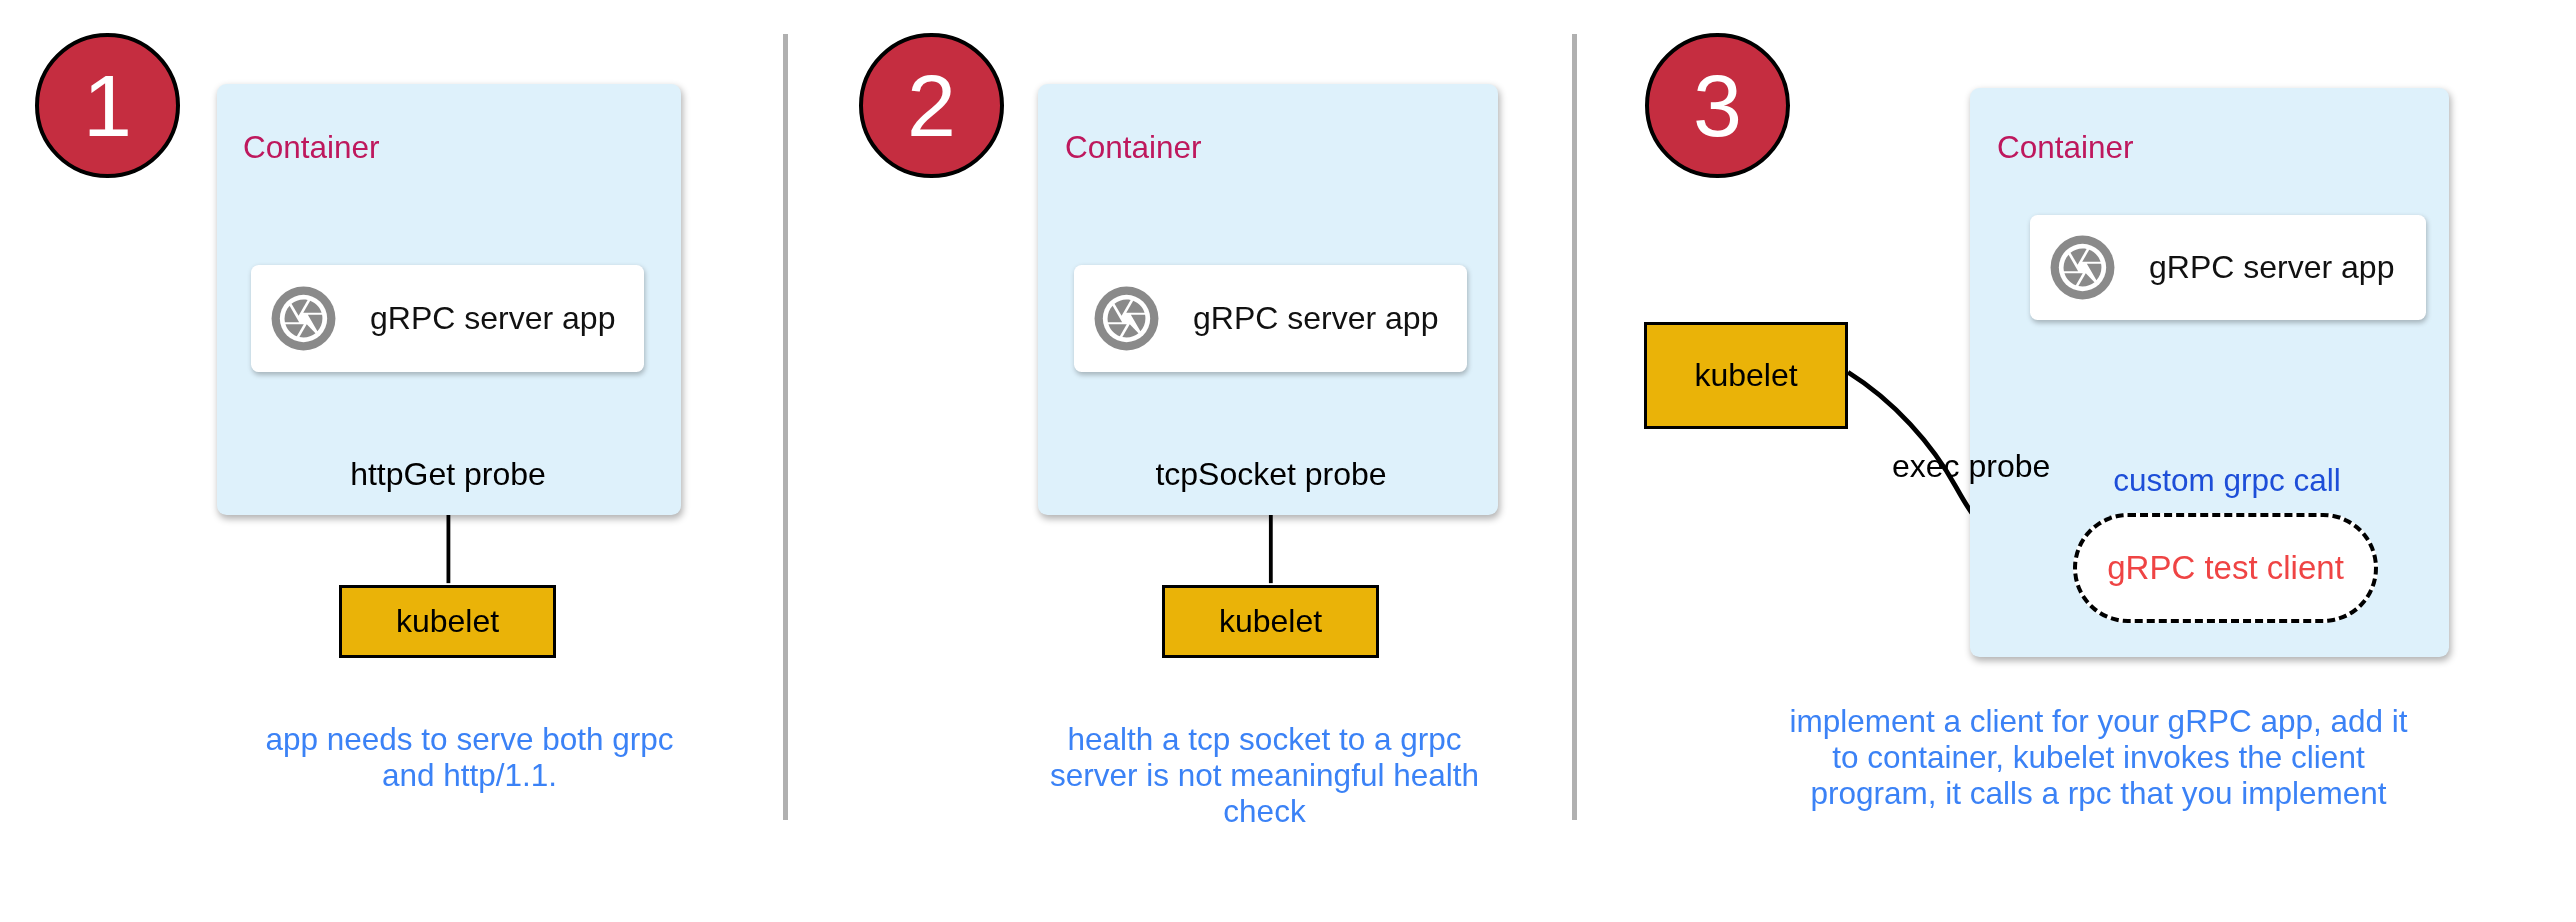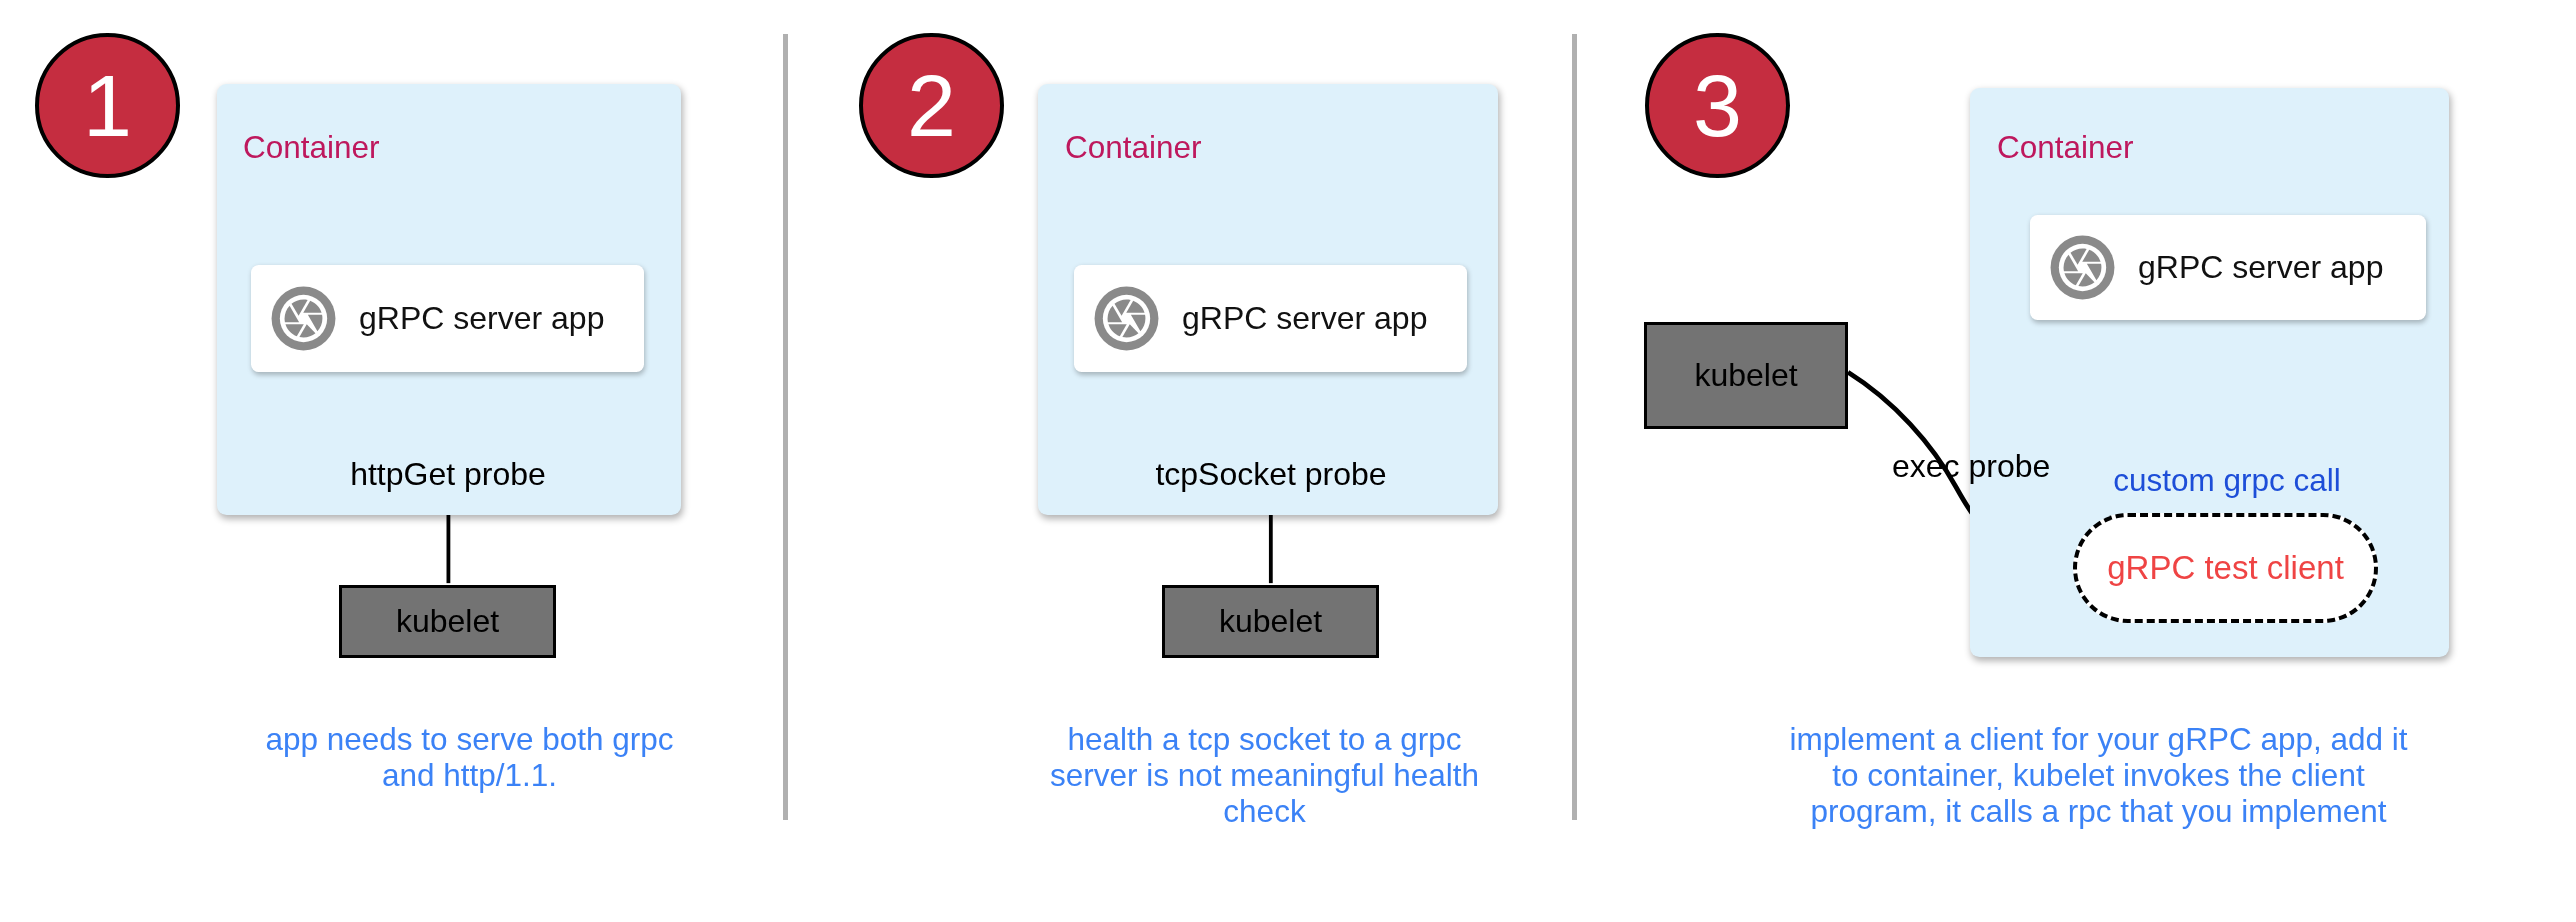--- a/index.html
+++ b/index.html
@@ -16,29 +16,29 @@
   }
   .badge span{color:#fff;font-size:88px;line-height:1;font-weight:400;}
   .container-box{
     position:absolute;background:var(--blue);border-radius:9.5px;
     box-shadow:1.9px 3.8px 7.6px rgba(0,0,0,.30);
   }
   .container-label{position:absolute;font-size:31.5px;color:#be185d;margin-top:16px;}
   .app-box{
     position:absolute;background:#fff;border-radius:7.6px;
     box-shadow:1px 2.9px 5.7px rgba(0,0,0,.25);
-    display:flex;align-items:center;padding-left:17px;gap:20px;box-sizing:border-box;
+    display:flex;align-items:center;padding-left:17px;gap:31px;box-sizing:border-box;
   }
   .app-icon{width:71px;height:71px;flex:0 0 auto;}
   .app-label{font-size:32px;color:#111;}
   .probe{position:absolute;font-size:32px;white-space:nowrap;color:#000;}
   .probe.centered{transform:translateX(-50%);}
   .probe b{font-weight:normal;}
   .kubelet{
-    position:absolute;background:#737373;border:3.8px solid #000;box-sizing:border-box;
+    position:absolute;background:#eab308;border:3.8px solid #000;box-sizing:border-box;
     display:flex;align-items:center;justify-content:center;font-size:32px;color:#000;
   }
   .pill{
     position:absolute;background:#fff;border:4.8px dashed #000;border-radius:57px;box-sizing:border-box;
     display:flex;align-items:center;justify-content:center;font-size:33px;color:#ef4444;
   }
   .freelabel{position:absolute;font-size:31.5px;white-space:nowrap;color:#1d4ed8;transform:translateX(-50%);margin-top:28px;}
   .caption{position:absolute;width:763px;text-align:center;font-size:31.5px;line-height:36px;color:#3b82f6;}
   .overlay{position:absolute;left:0;top:0;}
 </style>
@@ -176,21 +176,21 @@
     <div class="probe" style="left:1892px;top:448px;">
       <b>exec</b><span> probe</span>
     </div>
 
     <div class="freelabel" style="left:2227px;top:434px;">custom grpc call</div>
 
     <div class="pill" style="left:2073px;top:513px;width:305px;height:110px;">
       <span>gRPC test client</span>
     </div>
 
-    <div class="caption" style="left:1717px;top:721px;">
+    <div class="caption" style="left:1717px;top:703px;">
       <div>implement a client for your gRPC app, add it</div>
       <div>to container, kubelet invokes the client</div>
       <div>program, it calls a rpc that you implement</div>
     </div>
   </section>
 
 </div>
 
 
 </body></html>

